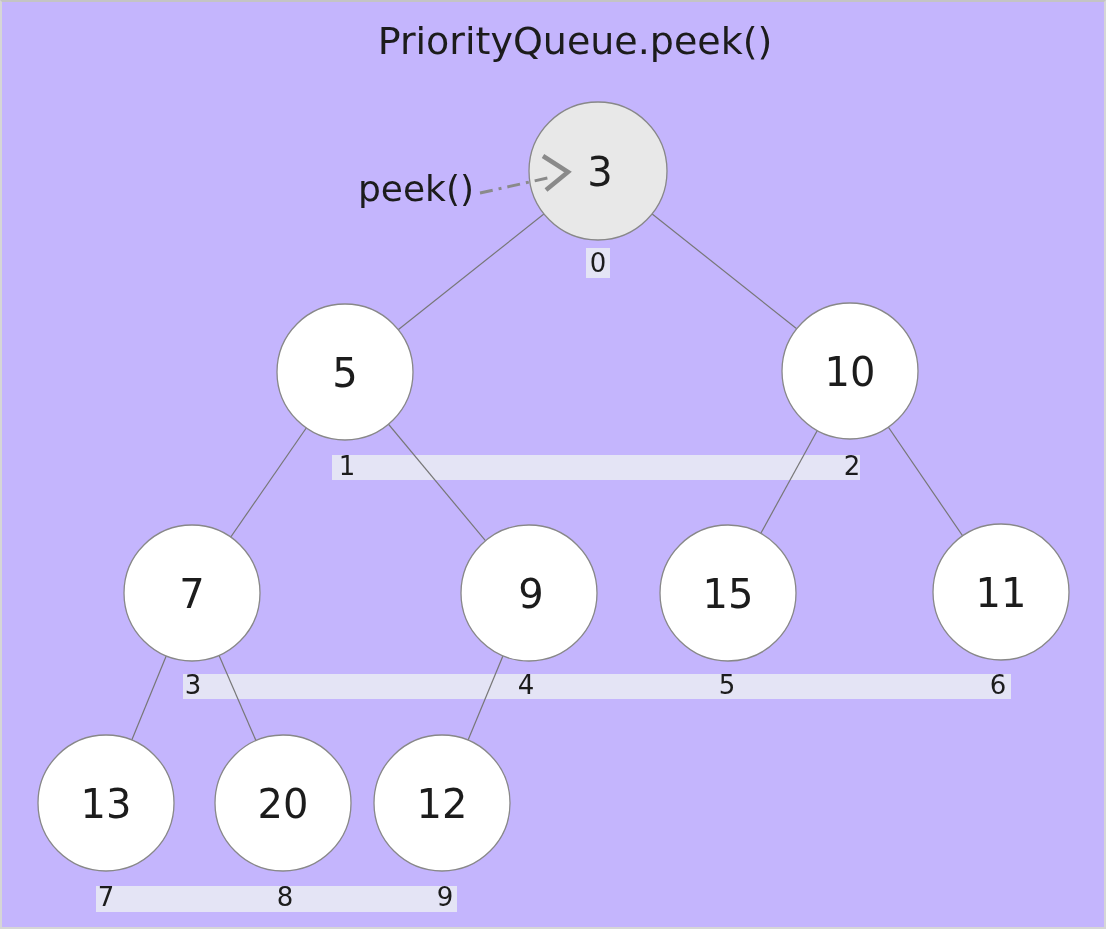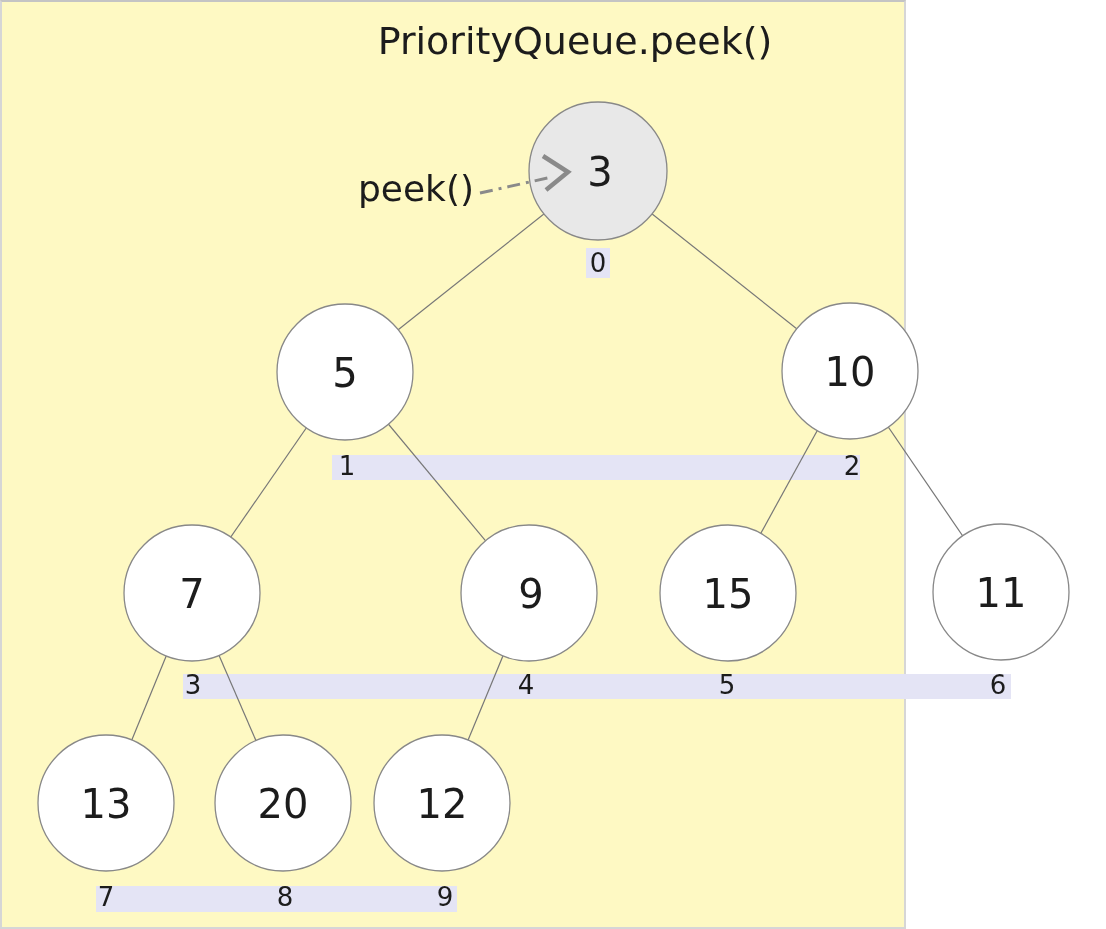--- a/index.html
+++ b/index.html
@@ -2,24 +2,24 @@
 <html><head>
 <meta charset="utf-8">
 <style>
   html, body {
     margin: 0;
     padding: 0;
     background: #ffffff;
   }
   #canvas {
     position: relative;
-    width: 906px;
+    width: 1106px;
     height: 929px;
     box-sizing: border-box;
-    background: #fef9c3;
+    background: #c4b5fd;
     border: 2px solid #d6d6d6;
     border-top-color: #c4c4c4;
     font-family: "DejaVu Sans", "Liberation Sans", sans-serif;
   }
   svg { display: block; }
   text {
     font-family: "DejaVu Sans", "Liberation Sans", sans-serif;
     fill: #1c1c1c;
   }
   .title-text {

